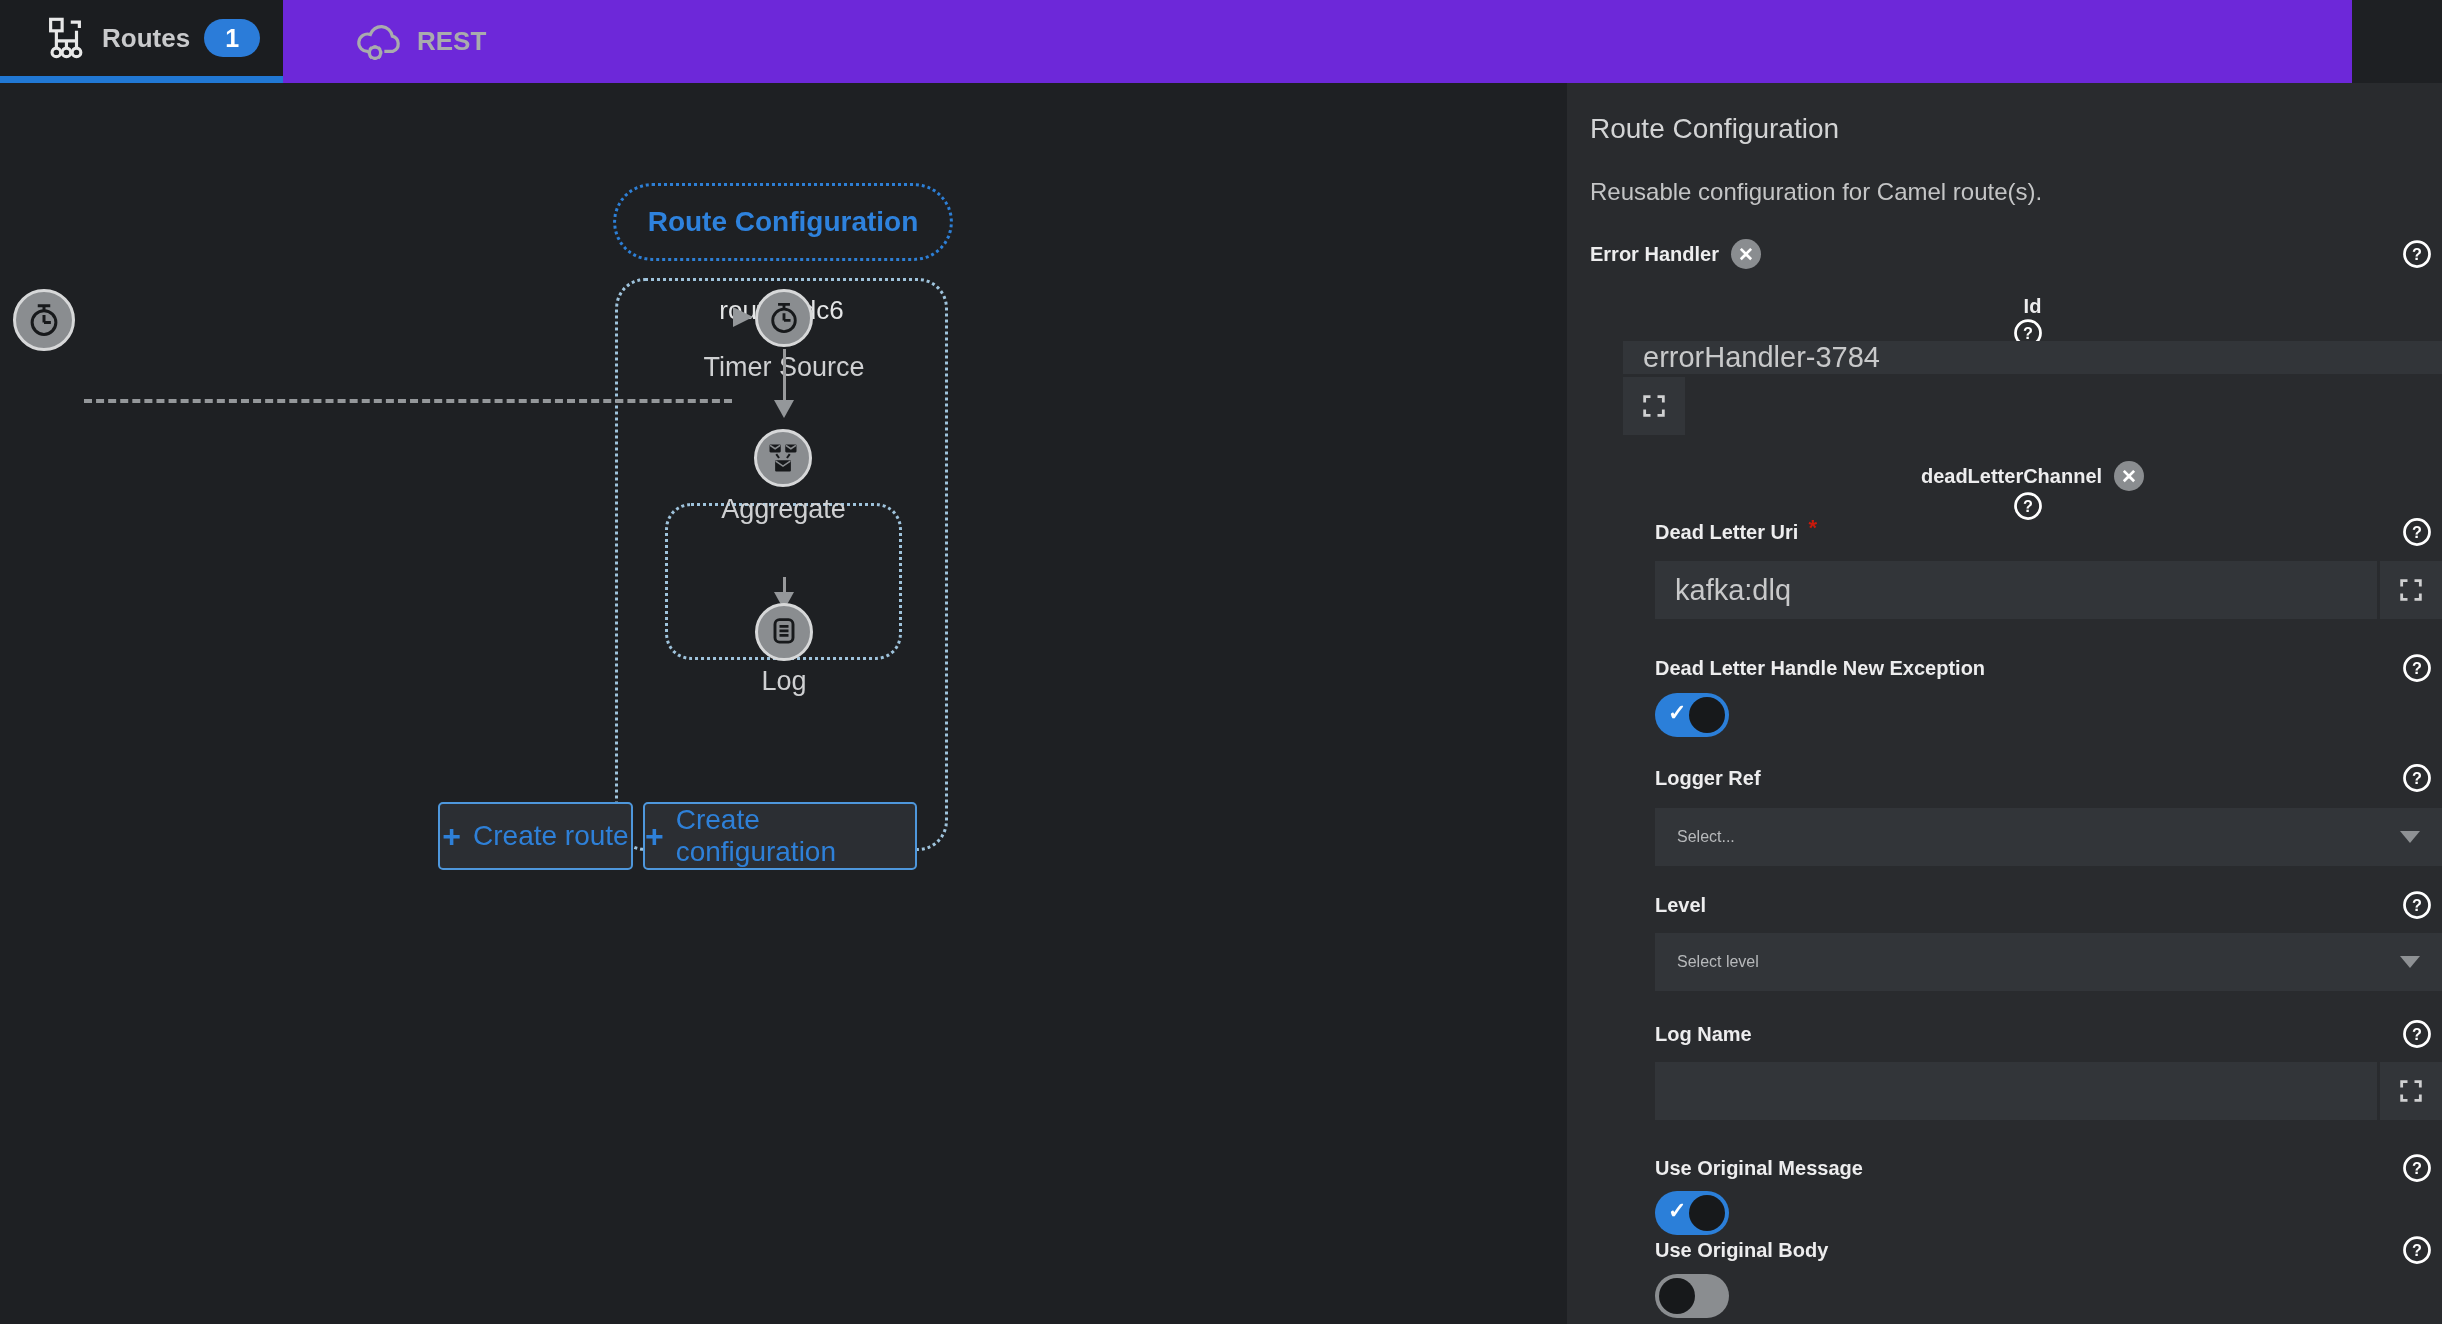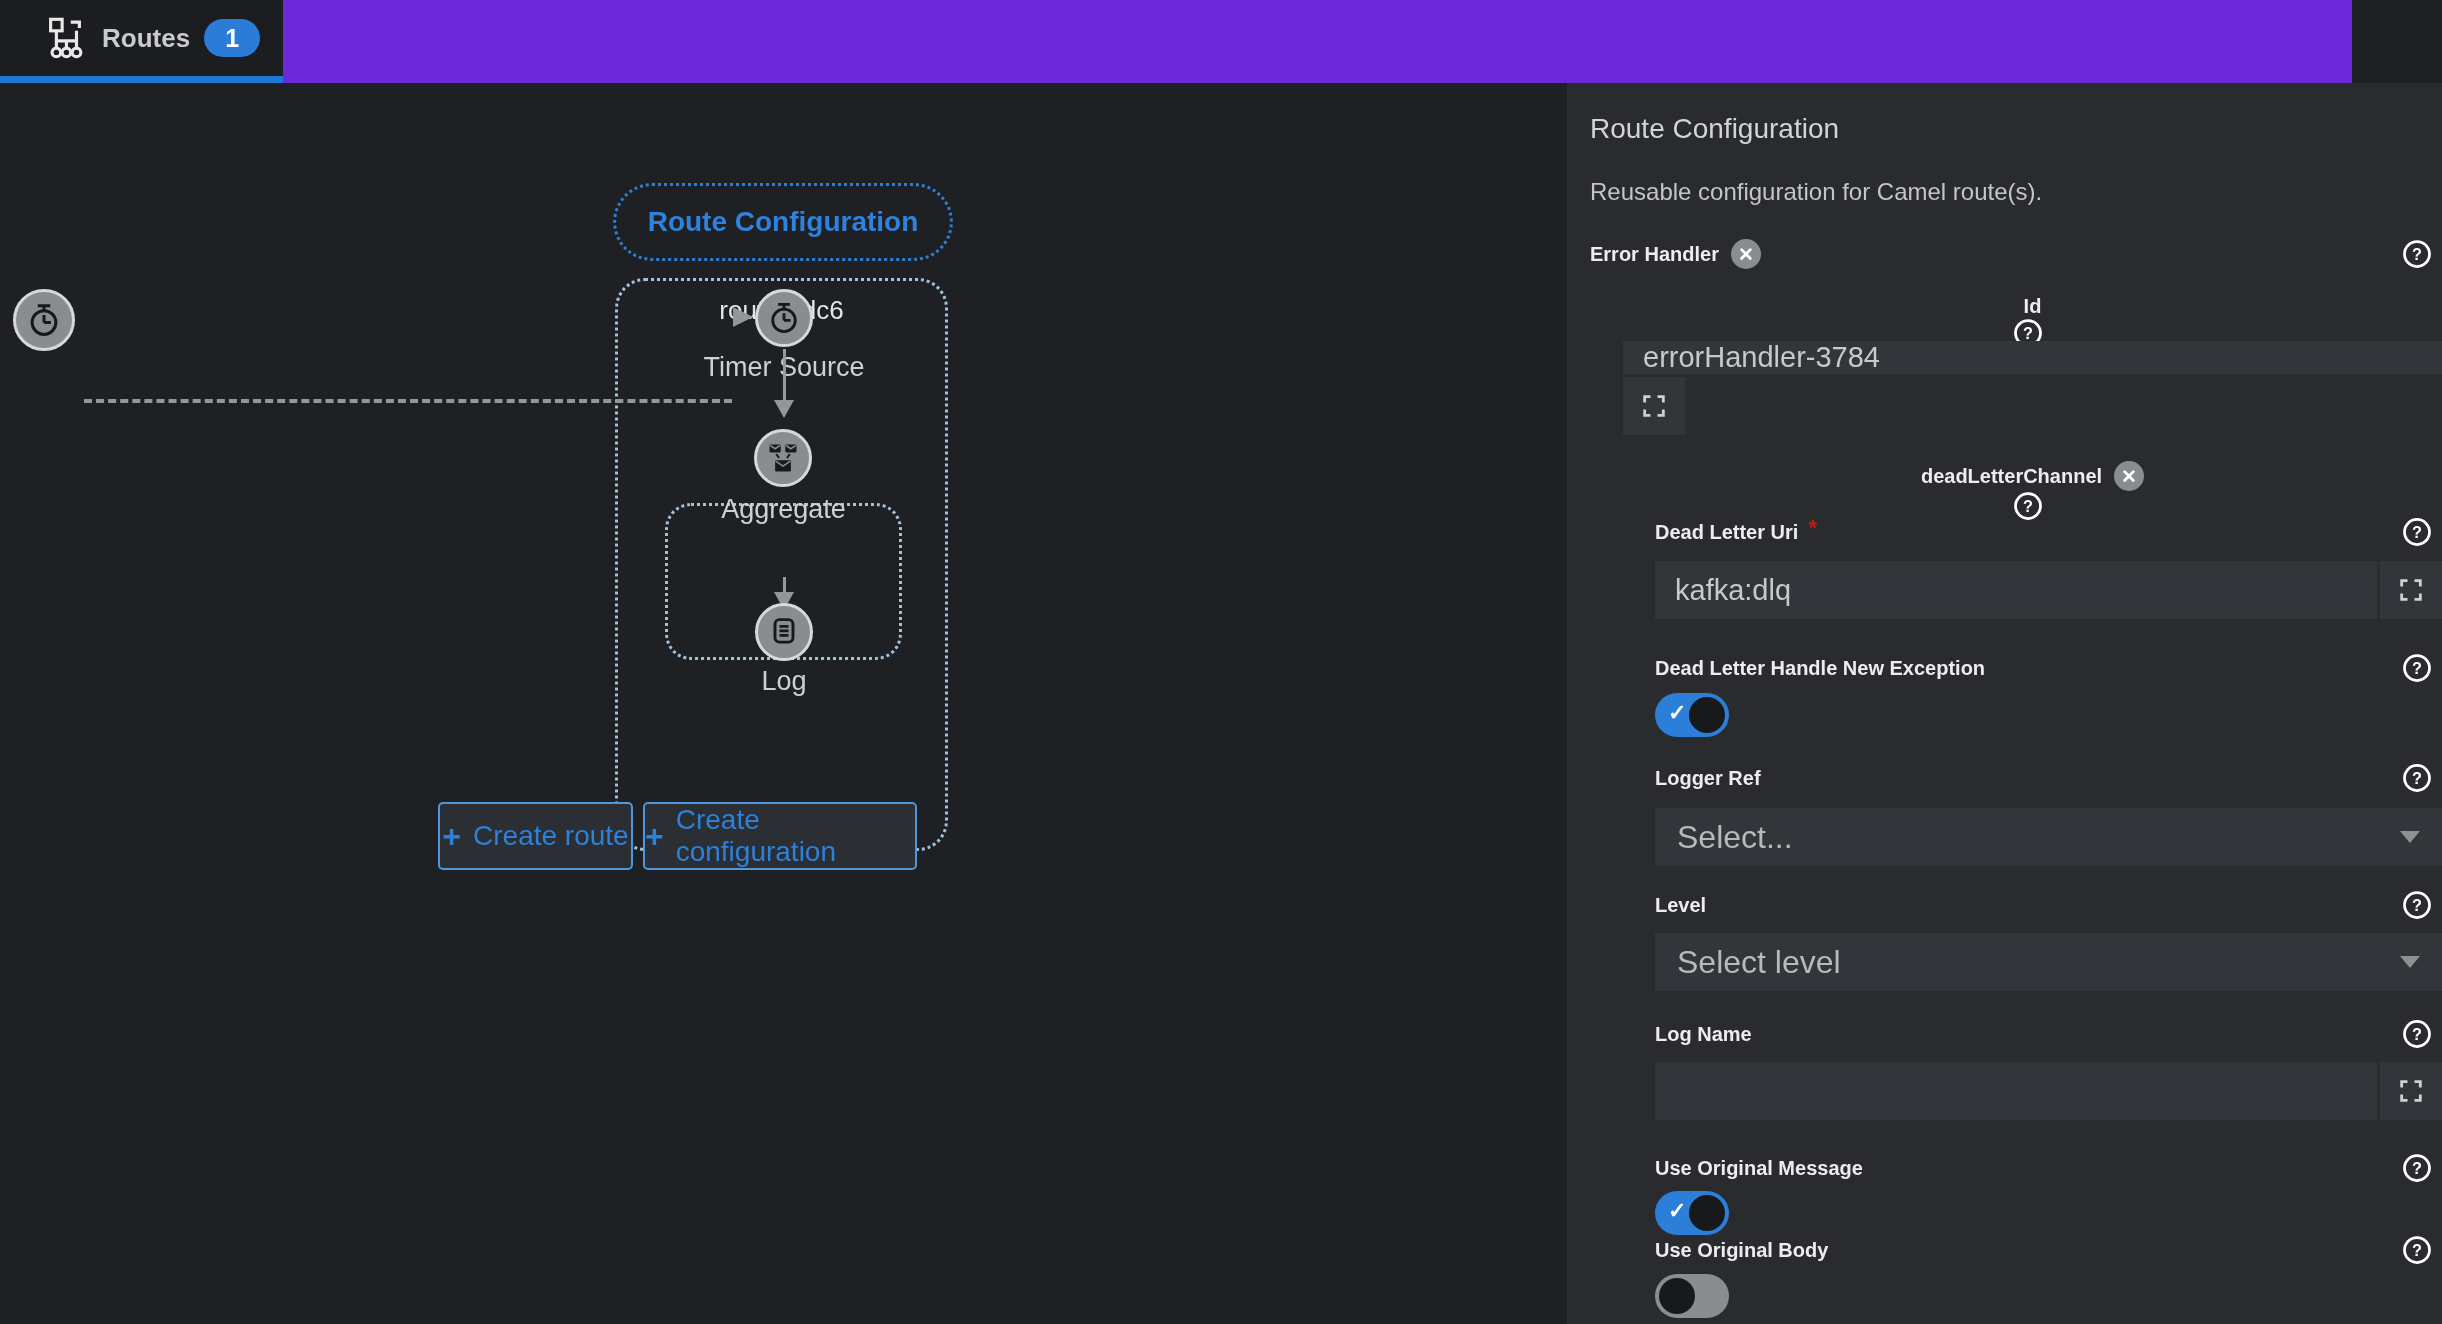--- a/index.html
+++ b/index.html
@@ -68,21 +68,21 @@
     position:relative; top:-4px; }
   .ind1 { margin-left:33px;flex-direction:column; }
   .ind2 { margin-left:65px; }
   .field { display:flex; gap:3px; }
   .field input { flex:1; height:58px; background:#323539; border:none; outline:none;
     color:#c8c9ca; font-size:29px; padding:0 20px; font-family:"Liberation Sans",sans-serif; }
   .expand-btn { width:62px; height:58px; background:#323539; display:flex;
     align-items:center; justify-content:center; cursor:pointer; }
   .select { height:58px; background:#323539; display:flex; align-items:center;
     justify-content:space-between; padding:0 22px; cursor:pointer; }
-  .select .ph { color:#b7b9bb; font-size:32px; }
+  .select .ph { color:#b7b9bb; font-size:16px; }
   .caret { width:0; height:0; border-left:10px solid transparent;
     border-right:10px solid transparent; border-top:12px solid #8e9194; }
   .switch { position:relative; width:74px; height:44px; border-radius:22px;
     background:#8a8d90; cursor:pointer; }
   .switch .knob { position:absolute; top:4px; left:4px; width:36px; height:36px;
     border-radius:50%; background:#17191b; }
   .switch .check { display:none; position:absolute; left:13px; top:7px; color:#fff;
     font-size:22px; font-weight:bold; }
   .switch.on { background:#2b7fd9; }
   .switch.on .knob { left:auto; right:4px; }
@@ -99,20 +99,30 @@
         <svg width="46" height="46" viewBox="0 0 32 32" fill="none" stroke="#e8e8e8" stroke-width="2.2">
           <rect x="6" y="3" width="8" height="8"></rect>
           <path d="M10 11 v7 M10 18 h14 M10 18 v5 M17 18 v5 M24 11 v12 M20 5 h6 v4"></path>
           <circle cx="10" cy="26" r="3"></circle>
           <circle cx="17" cy="26" r="3"></circle>
           <circle cx="24" cy="26" r="3"></circle>
         </svg>
       </span>
       <span>Routes</span>
       <span class="badge">1</span>
+    </div>
+    <div class="tab rest">
+      <span class="tabicon">
+        <svg width="48" height="44" viewBox="0 0 36 32" fill="none" stroke="#a9abad" stroke-width="2.4">
+          <path d="M10 23 a6.5 6.5 0 1 1 1.5-12.6 a8.5 8.5 0 0 1 16.5 1.2 a6 6 0 0 1 0.5 11.4 H22"></path>
+          <circle cx="15" cy="24" r="4.2"></circle>
+          <path d="M15 18.5 v2 M15 27.5 v2 M9.5 24 h2 M18.5 24 h2 M11 20 l1.5 1.5 M17.5 26.5 l1.5 1.5 M19 20 l-1.5 1.5 M12.5 26.5 L11 28"></path>
+        </svg>
+      </span>
+      <span>REST</span>
     </div>
   </div>
 
   <div class="canvas">
 
     <div class="pill">
       <span>Route Configuration</span>
     </div>
 
     <div class="route-box"></div>

